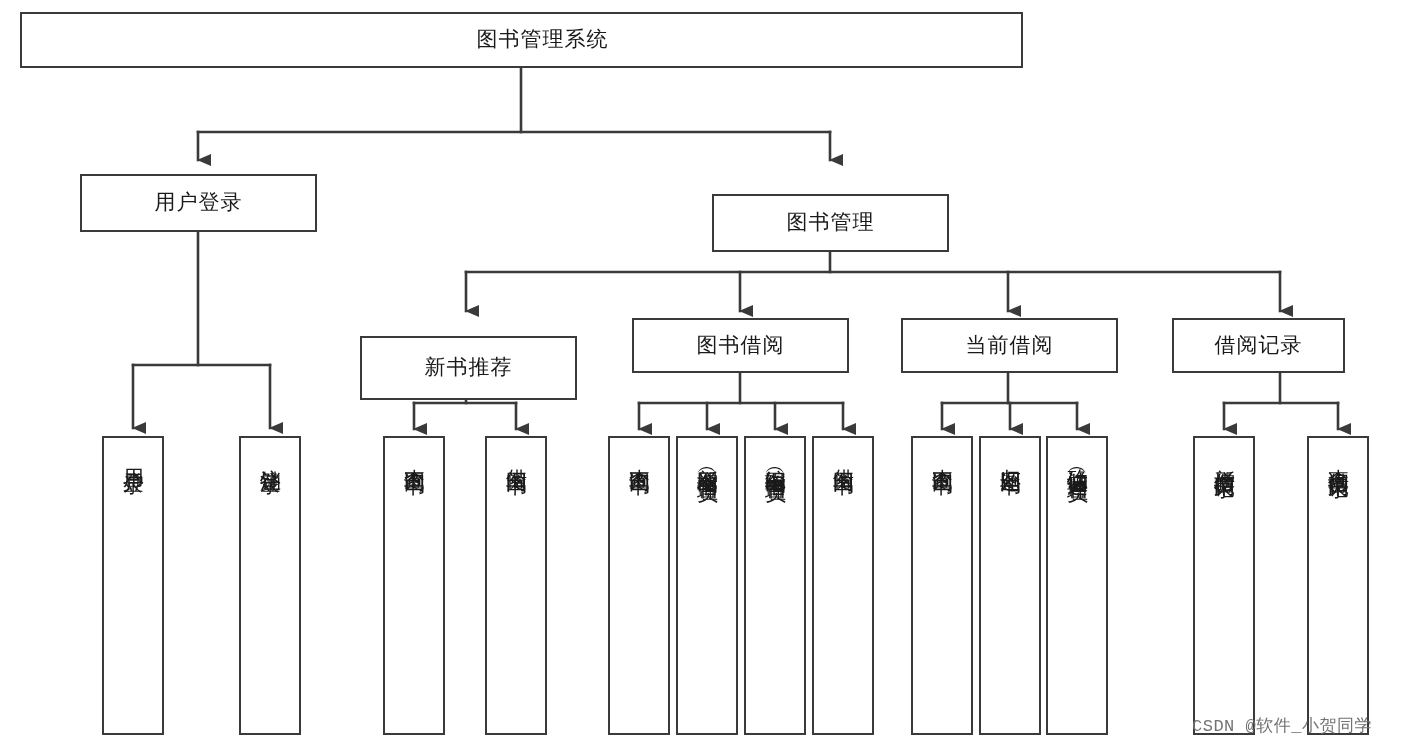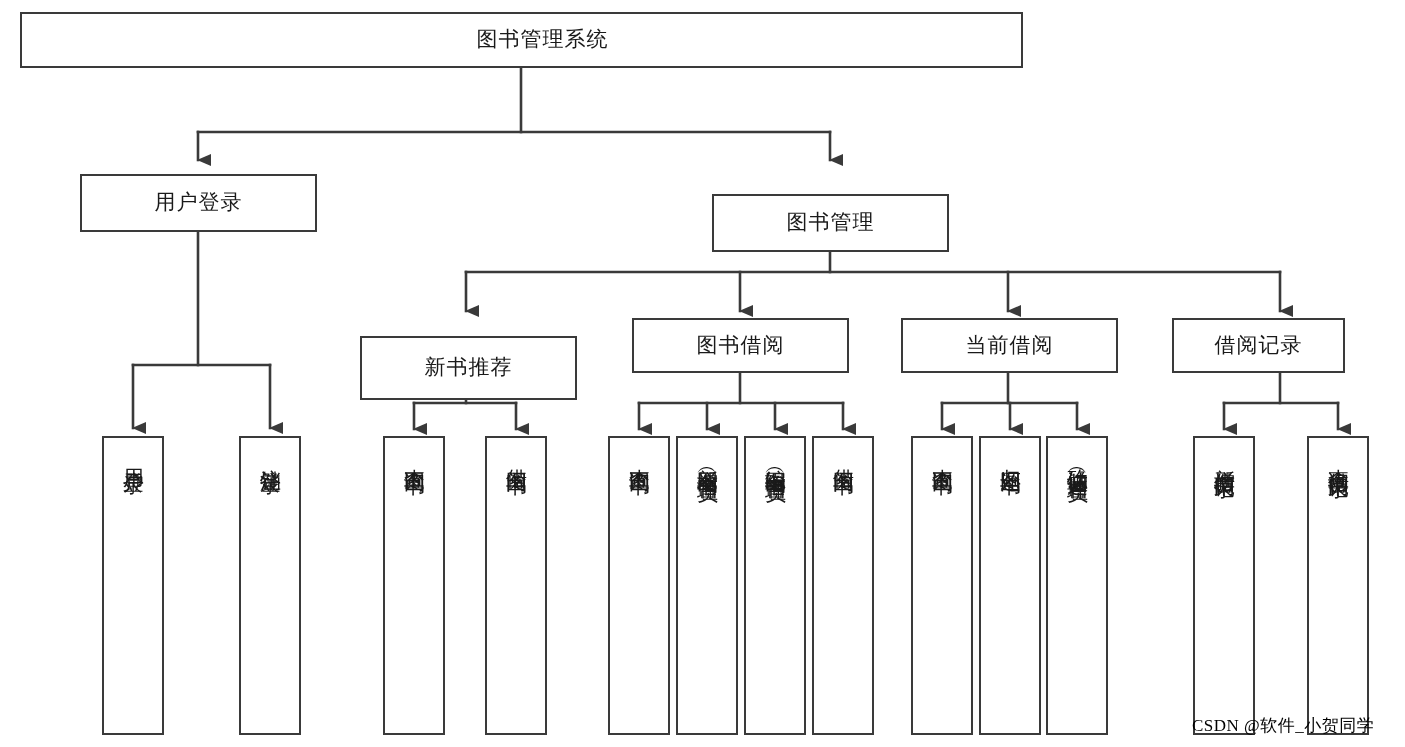--- a/index.html
+++ b/index.html
@@ -60,25 +60,25 @@
     line-height: 1.18;
     letter-spacing: 2px;
     white-space: nowrap;
     display: block;
   }
   .watermark {
     position: absolute;
     left: 1192px;
     top: 714px;
     font-size: 17px;
-    color: #000000;
+    color: #737373;
     letter-spacing: 0.5px;
     z-index: 5;
     white-space: nowrap;
-    font-family: Liberation Serif, serif;
+    font-family: Liberation Mono, monospace;
   }
 </style>
 </head>
 <body>
 
 <div id="diagram-root">
 
   <svg id="connectors" viewBox="0 0 1405 747" xmlns="http://www.w3.org/2000/svg">
     <defs>
       <marker id="arrow" viewBox="0 0 12 14" refX="6" refY="13" markerWidth="12" markerHeight="14" orient="auto-start-reverse" markerUnits="userSpaceOnUse">

